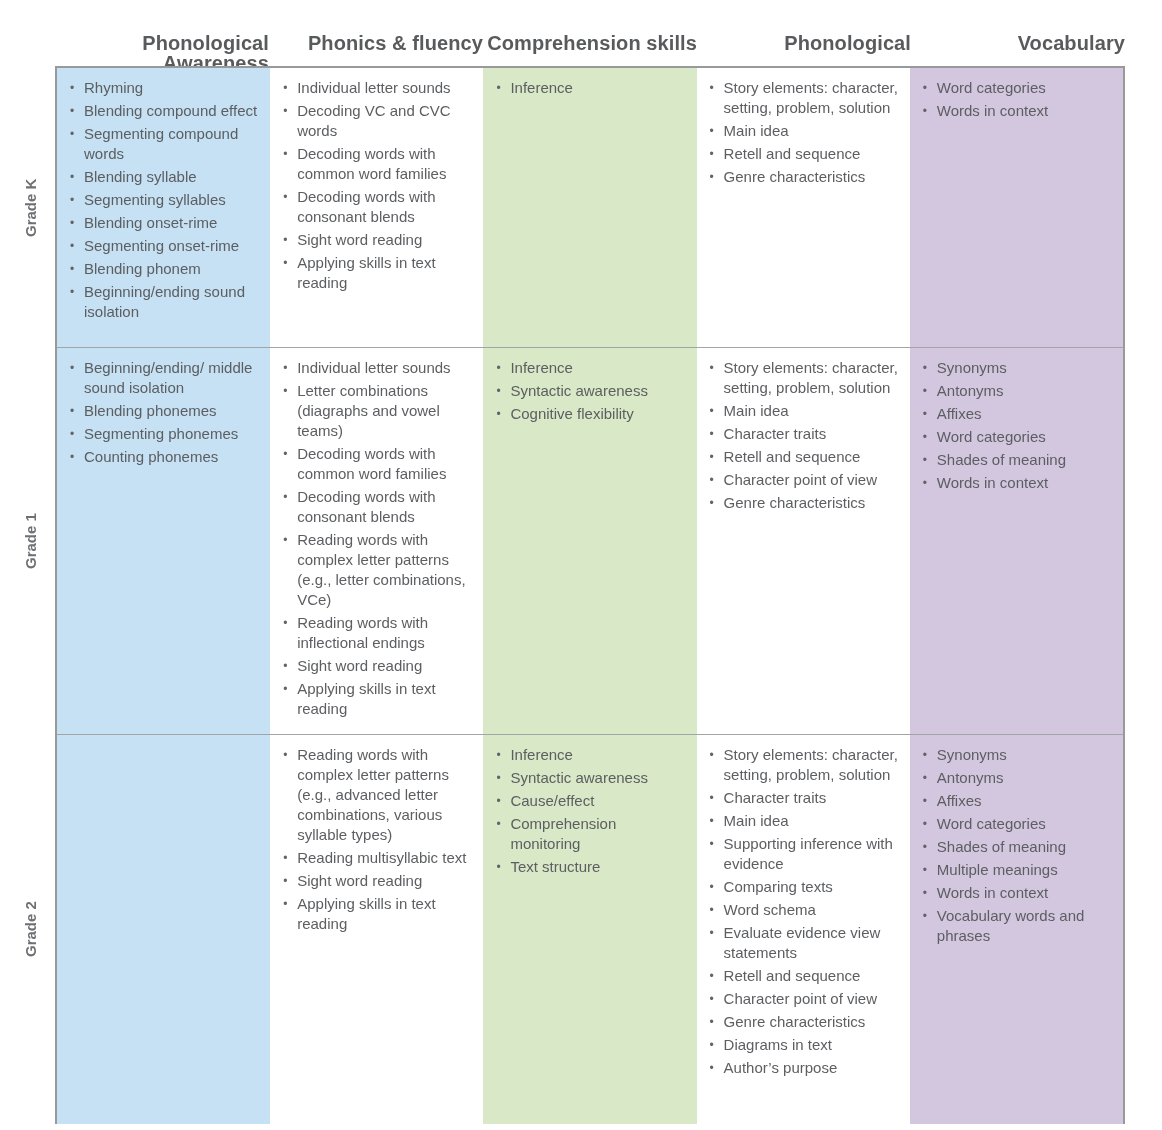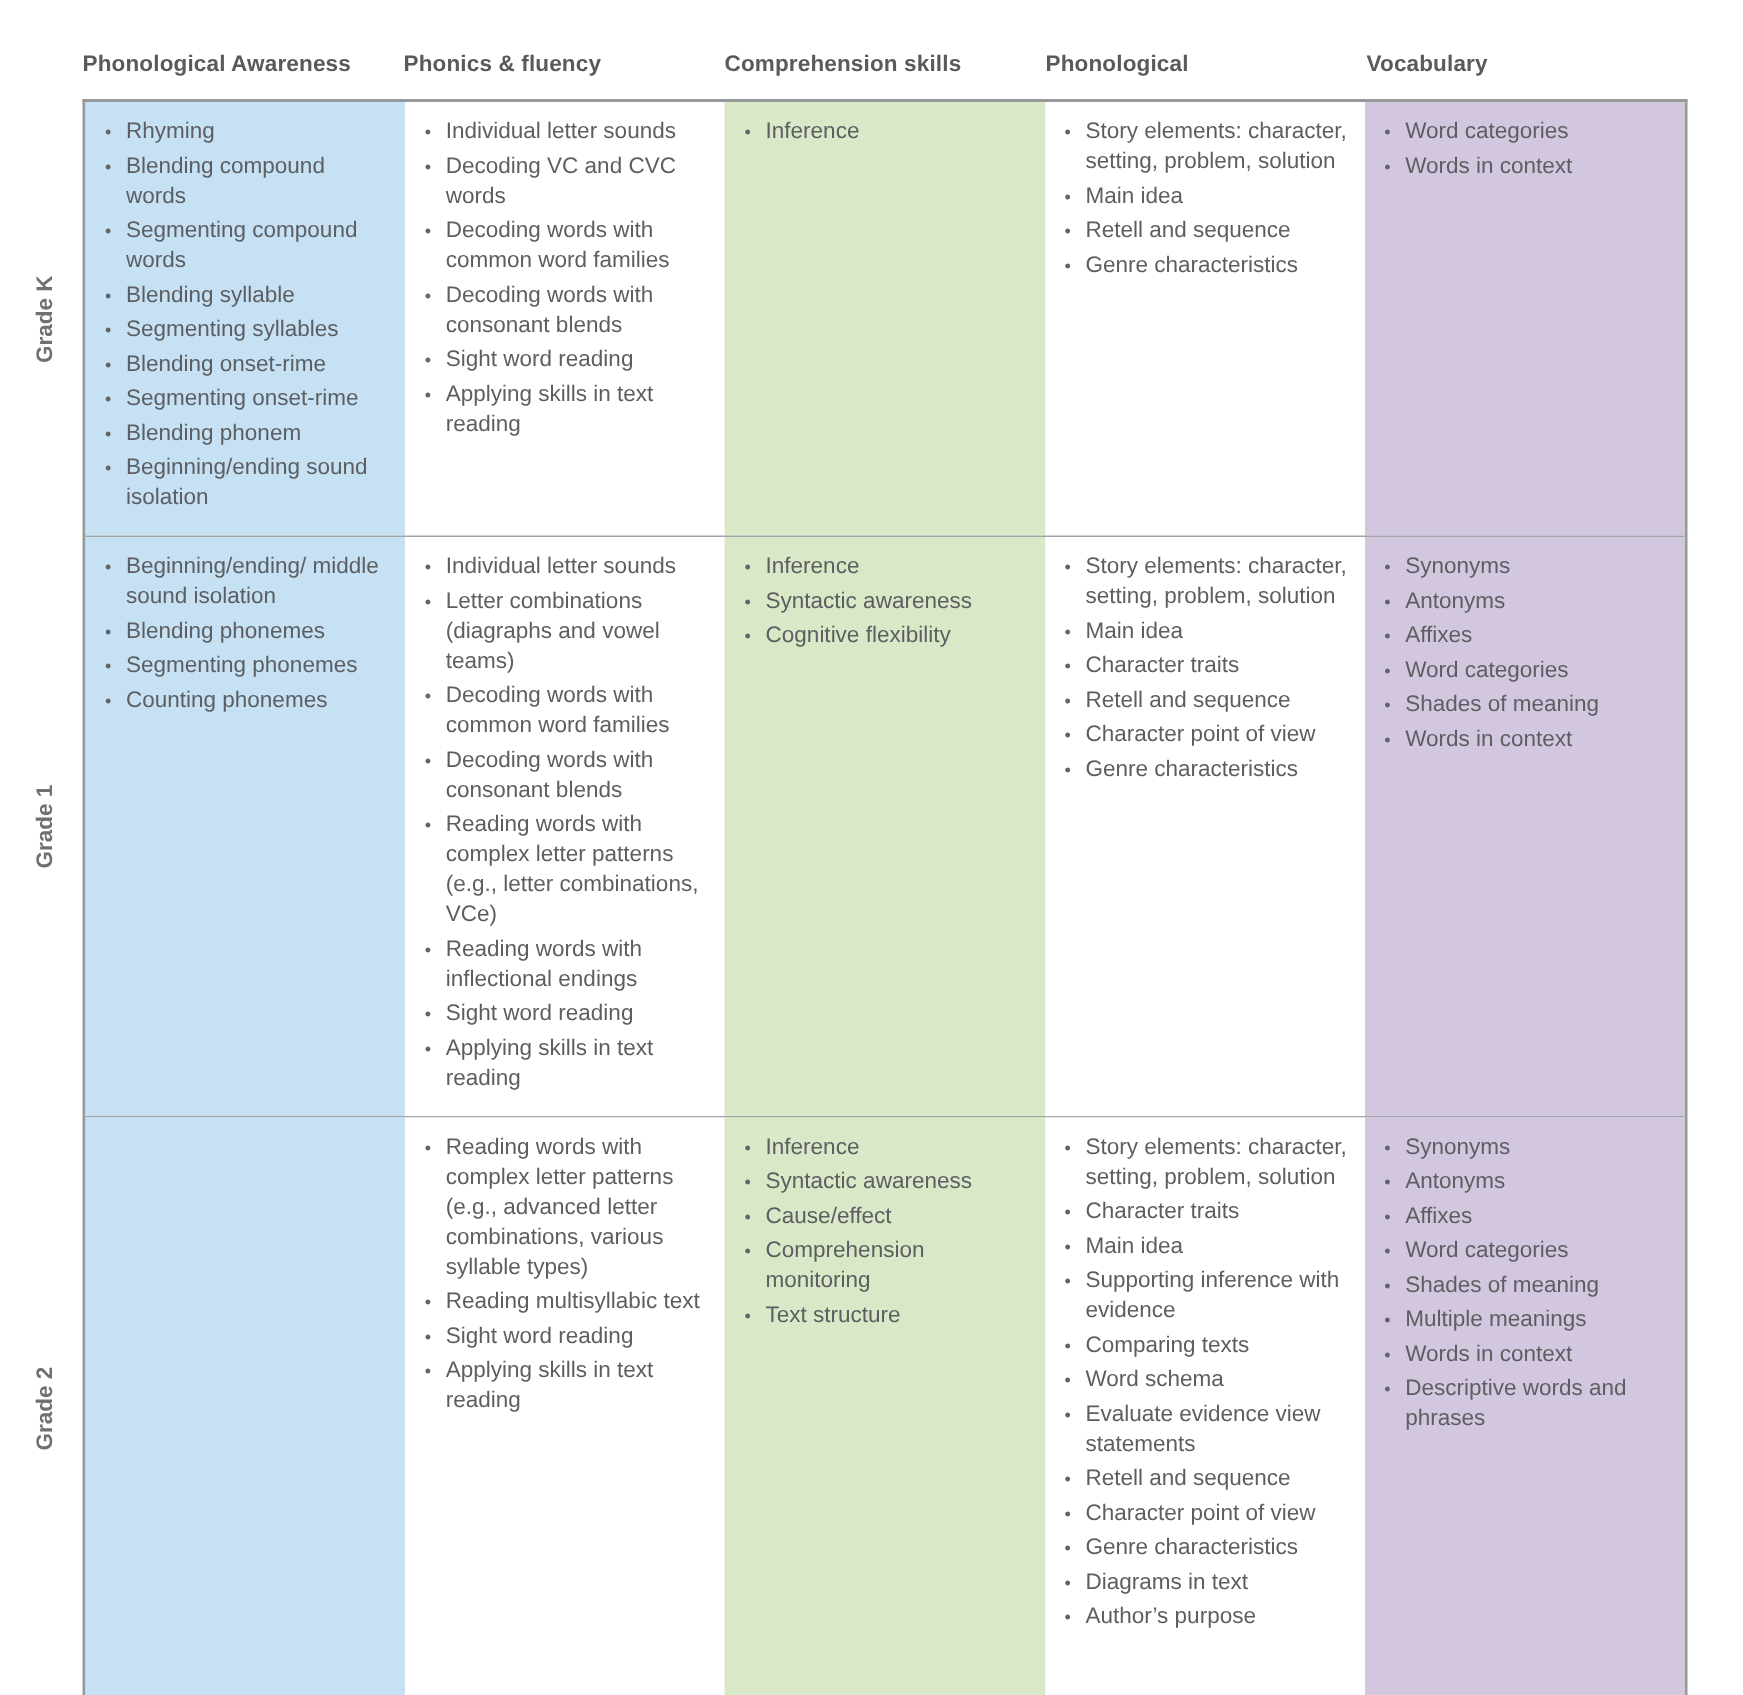--- a/index.html
+++ b/index.html
@@ -16,23 +16,23 @@
   }
   .headers {
     position: absolute;
     left: 55px;
     top: 33px;
     width: 1070px;
     display: grid;
     grid-template-columns: repeat(5, 1fr);
   }
   .col-header {
-    text-align: left;
+    text-align: right;
     font-weight: bold;
-    font-size: 15px;
+    font-size: 20px;
     line-height: 20px;
     color: #595a5c;
     letter-spacing: 0.1px;
   }
   .matrix {
     position: absolute;
     left: 55px;
     top: 66px;
     width: 1070px;
     box-sizing: border-box;
@@ -109,21 +109,21 @@
     <div class="grade-row row-0">
       <div class="grade-label">Grade K</div>
       <div class="cell" style="background: rgb(197, 225, 243);">
         <ul class="skill-list">
           <li class="skill-item">
             <span class="bullet">•</span>
             <span class="skill-text">Rhyming</span>
           </li>
           <li class="skill-item">
             <span class="bullet">•</span>
-            <span class="skill-text">Blending compound words</span>
+            <span class="skill-text">Blending compound effect</span>
           </li>
           <li class="skill-item">
             <span class="bullet">•</span>
             <span class="skill-text">Segmenting compound words</span>
           </li>
           <li class="skill-item">
             <span class="bullet">•</span>
             <span class="skill-text">Blending syllable</span>
           </li>
           <li class="skill-item">
@@ -474,18 +474,18 @@
           <li class="skill-item">
             <span class="bullet">•</span>
             <span class="skill-text">Multiple meanings</span>
           </li>
           <li class="skill-item">
             <span class="bullet">•</span>
             <span class="skill-text">Words in context</span>
           </li>
           <li class="skill-item">
             <span class="bullet">•</span>
-            <span class="skill-text">Descriptive words and phrases</span>
+            <span class="skill-text">Vocabulary words and phrases</span>
           </li>
         </ul>
       </div>
     </div>
   </div>
 
 </body></html>

